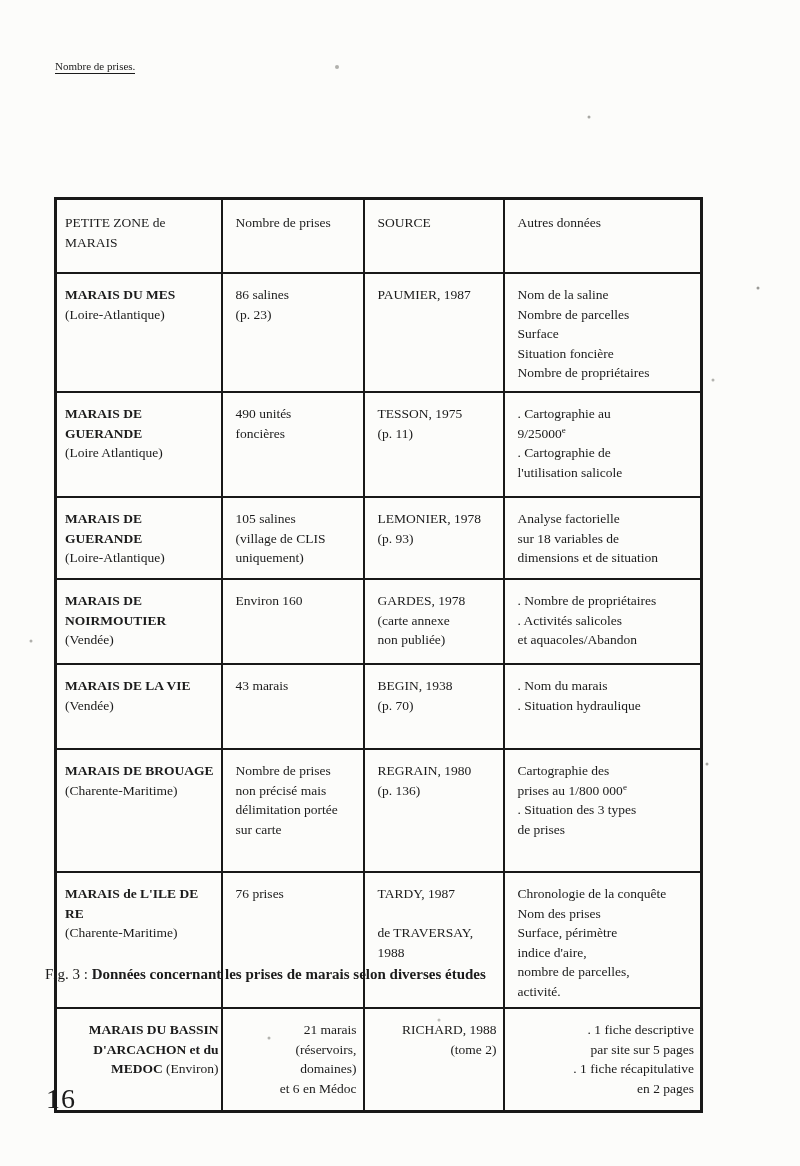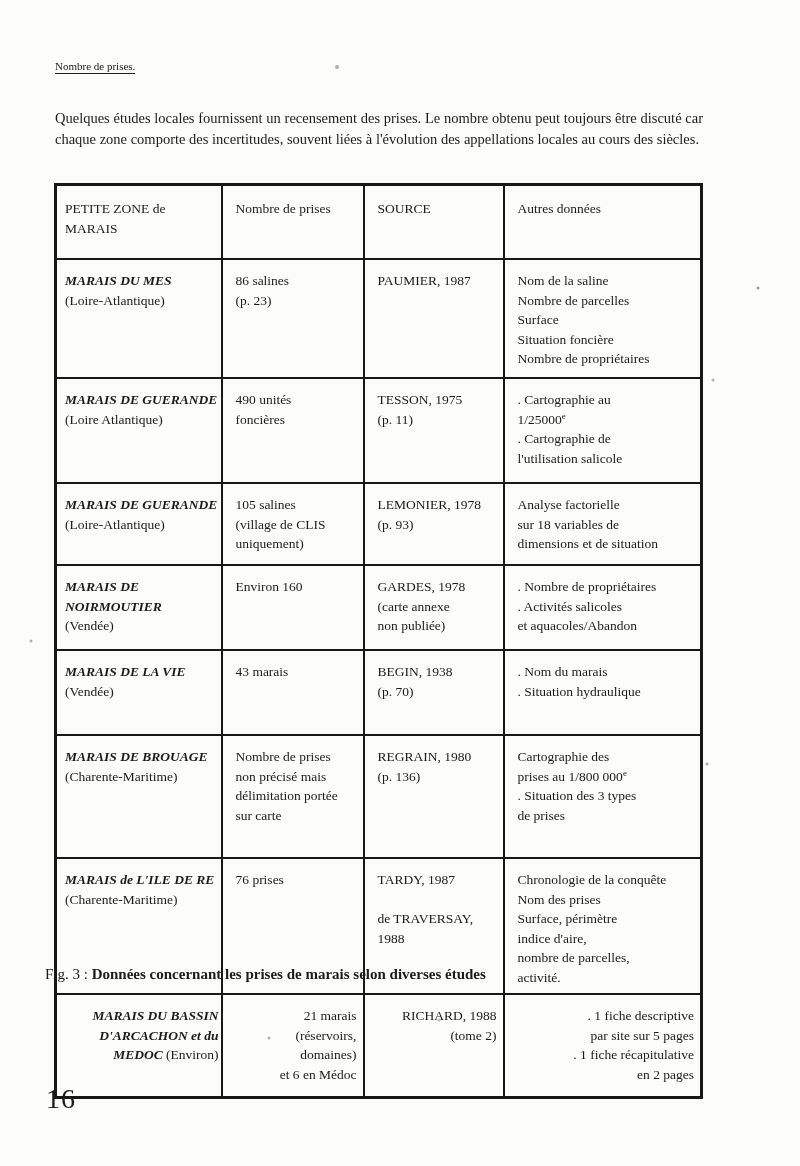--- a/index.html
+++ b/index.html
@@ -19,21 +19,21 @@
   .section-title{
     position:absolute;left:55px;top:60px;
     font-size:11px;font-weight:normal;margin:0;
   }
   .section-title .u{border-bottom:1.5px solid #1b1b1b;padding-bottom:1px;}
   .intro-paragraph{
     position:absolute;left:55px;top:108px;width:648px;
     font-size:14.5px;line-height:21px;text-align:justify;margin:0;
   }
   table.marais-table{
-    position:absolute;left:54px;top:183px;width:646px;
+    position:absolute;left:54px;top:197px;width:646px;
     border-collapse:collapse;
     border:3px solid #181818;
     table-layout:fixed;
     font-size:13.5px;line-height:19.5px;
   }
   .marais-table col.c0{width:166px;}
   .marais-table col.c1{width:142px;}
   .marais-table col.c2{width:140px;}
   .marais-table col.c3{width:198px;}
   .marais-table th,.marais-table td{
@@ -48,21 +48,21 @@
   .marais-table td:first-child, .marais-table th:first-child{padding-left:8px;padding-right:2px;}
   .marais-table tr.r0 td{height:100px;}
   .marais-table tr.r1 td{height:86px;}
   .marais-table tr.r2 td{height:63px;}
   .marais-table tr.r3 td{height:66px;margin-top:18px;}
   .marais-table tr.r4 td{height:66px;}
   .marais-table tr.r5 td{height:104px;}
   .marais-table tr.r6 td{height:117px;margin-top:8px;}
   .marais-table tr.r7 td{height:84px;text-align:right;}
   .cline{min-height:19.5px;}
-  .cline .b{font-weight:bold;font-style:italic;}
+  .cline .b{font-weight:bold;}
   sup{font-size:9px;line-height:0;}
   .figure-caption{
     position:absolute;left:45px;top:966px;
     font-size:15px;
   }
   .figure-caption .cap-bold{font-weight:bold;text-align:right;}
   .page-number{
     position:absolute;left:46px;top:1083px;
     font-size:28px;letter-spacing:1px;
   }
@@ -77,21 +77,20 @@
   }
 </style>
 </head>
 <body>
 
 <div class="page">
   <div class="specks"></div>
 
   <h2 class="section-title"><span class="u">Nombre de prises.</span></h2>
 
-  <p class="intro-paragraph">Quelques études locales fournissent un recensement des prises. Le nombre obtenu peut toujours être discuté car chaque zone comporte des incertitudes, souvent liées à l'évolution des appellations locales au cours des siècles.</p>
 
   <table class="marais-table">
     <colgroup>
       <col class="c0">
         <col class="c1">
         <col class="c2">
         <col class="c3">
     </colgroup>
     <thead>
       <tr>
@@ -130,21 +129,21 @@
           <td>
             <div class="cline">490 unités</div>
             <div class="cline">foncières</div>
           </td>
           <td>
             <div class="cline">TESSON, 1975</div>
             <div class="cline">(p. 11)</div>
           </td>
           <td>
             <div class="cline">. Cartographie au</div>
-            <div class="cline"><span>1/25000</span><sup>e</sup></div>
+            <div class="cline"><span>9/25000</span><sup>e</sup></div>
             <div class="cline">. Cartographie de</div>
             <div class="cline">l'utilisation salicole</div>
           </td>
         </tr>
         <tr class="r2">
           <td>
             <div class="cline"><span class="b">MARAIS DE GUERANDE</span></div>
             <div class="cline">(Loire-Atlantique)</div>
           </td>
           <td>

